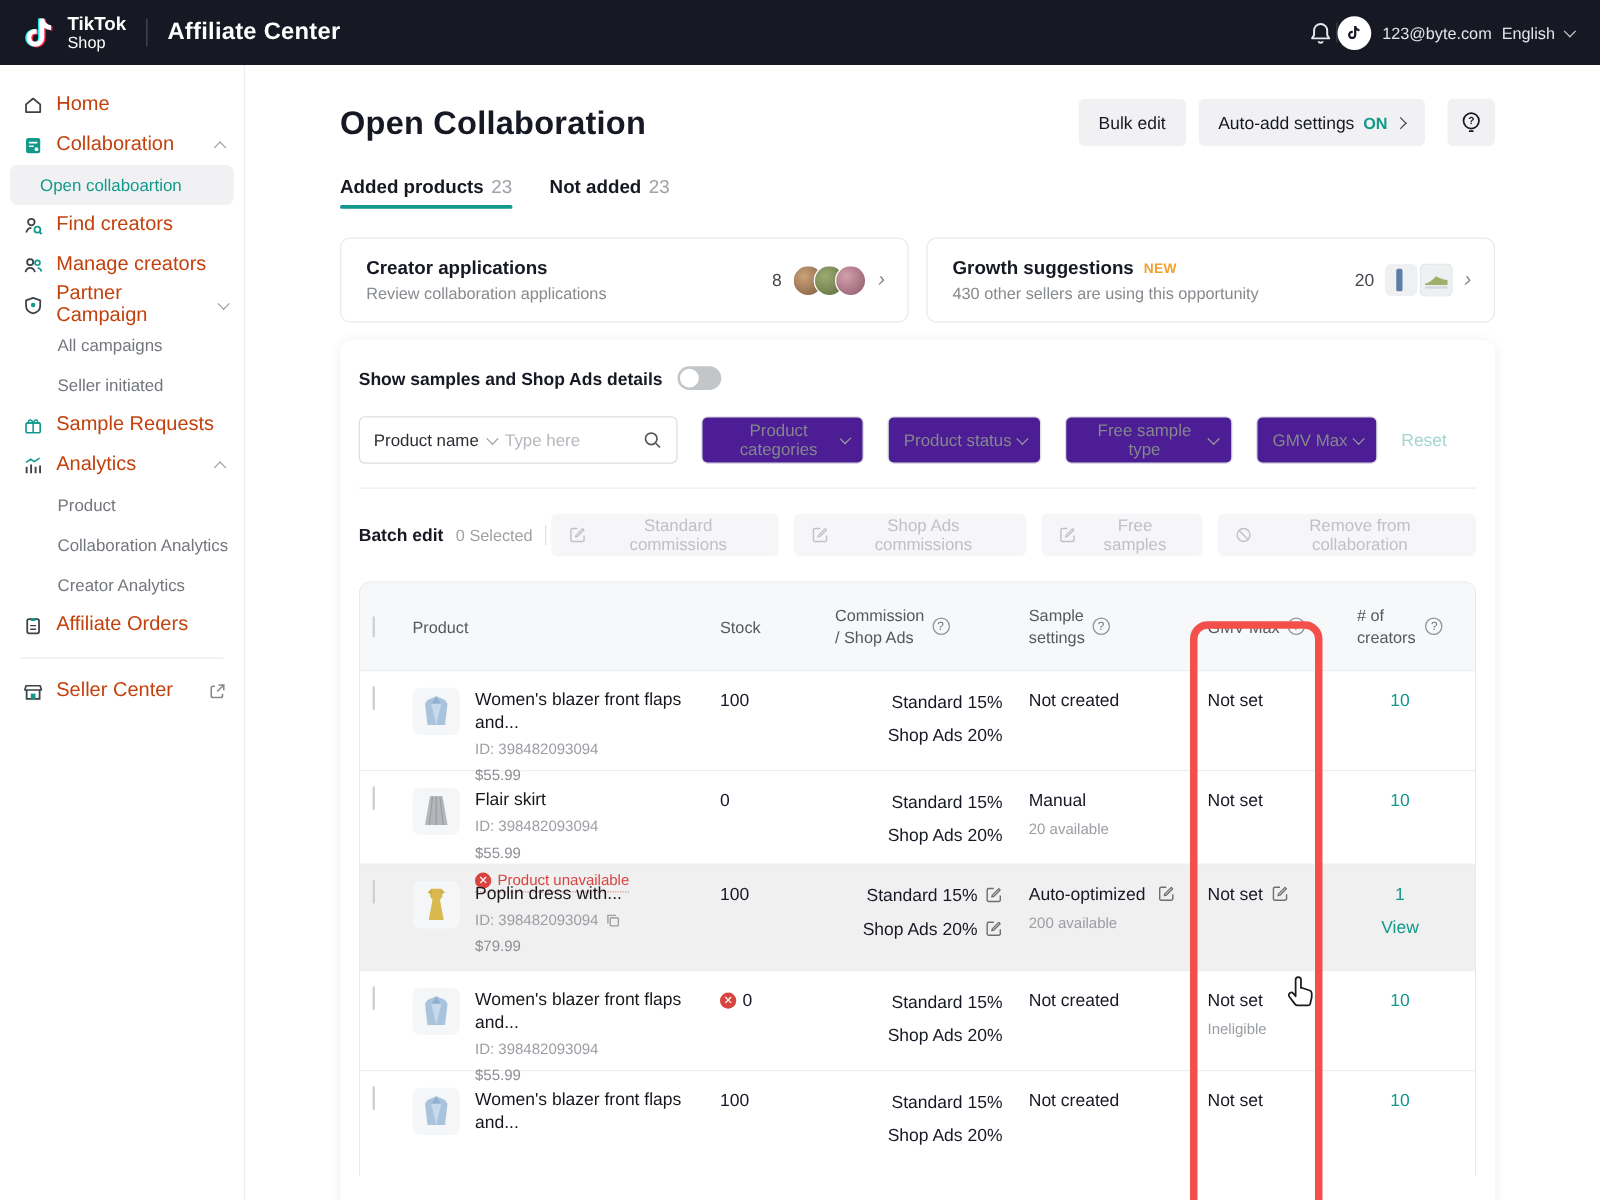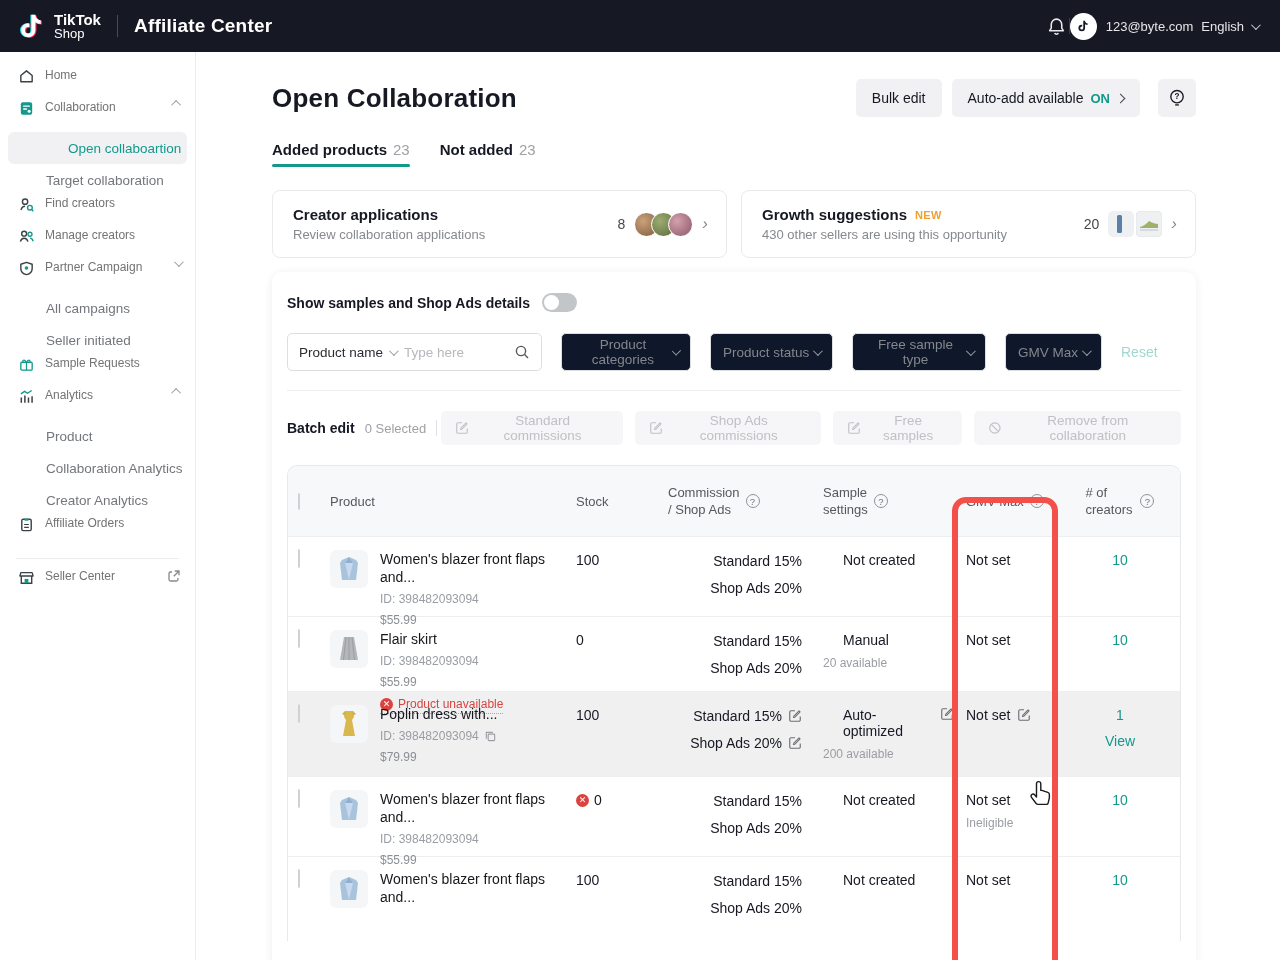--- a/index.html
+++ b/index.html
@@ -24,25 +24,25 @@
   .lang { display:flex; align-items:center; gap:7px; color:#e4e5e8; font-size:13px; margin-left:8px; cursor:pointer; }
 
   .chev { display:inline-block; width:7px; height:7px; border-right:1.5px solid #9a9da1; border-bottom:1.5px solid #9a9da1; }
   .chev.down { transform:rotate(45deg) translateY(-2px); }
   .chev.up { transform:rotate(-135deg) translateY(-2px); }
   .chev.light { border-color:#cfd0d4; }
   .chev-r::after { content:"›"; font-size:17px; color:#85878b; line-height:1; }
 
   
   .sidebar { position:absolute; left:0; top:52px; width:196px; height:908px; background:#fff; border-right:1px solid #ececee; padding-top:16px; z-index:20; }
-  .side-item { height:32px; display:flex; gap:10px; padding:0 14px 0 18px; font-size:12px; color:#737373; cursor:pointer; }
+  .side-item { height:32px; display:flex; align-items:center; gap:10px; padding:0 14px 0 18px; font-size:16px; color:#c2410c; cursor:pointer; }
   .side-item .ic { width:17px; height:17px; flex:0 0 17px; display:flex; }
   .side-item .lbl { flex:1; }
   .side-sub { height:32px; display:flex; align-items:center; padding-left:46px; font-size:13.5px; color:#73767c; cursor:pointer; }
-  .side-sub.active { margin:0 8px; padding-left:60px; border-radius:6px; background:#f1f1f3; color:#12998c; }
+  .side-sub.active { margin:0 8px; padding-left:24px; border-radius:6px; background:#f1f1f3; color:#12998c; }
   .side-divider { height:1px; background:#ececee; margin:10px 16px; }
 
   
   .main { position:absolute; left:196px; top:60px; width:1084px; height:908px; overflow:hidden; }
   .content { width:924px; margin-left:76px; }
 
   .title-row { display:flex; align-items:center; margin-top:19px; }
   .page-title { font-size:26px; font-weight:bold; letter-spacing:.2px; }
   .title-actions { margin-left:auto; display:flex; gap:10px; align-items:center; }
   .g-btn { height:38px; background:#f1f1f3; border:none; border-radius:5px; padding:0 16px; font-size:14px; font-family:inherit; color:#161823; display:flex; align-items:center; gap:7px; cursor:pointer; }
@@ -74,21 +74,21 @@
   .toggle-row { display:flex; align-items:center; gap:12px; }
   .toggle-label { font-size:14px; font-weight:bold; }
   .switch { width:35px; height:19px; border-radius:10px; background:#c3c6c9; position:relative; cursor:pointer; }
   .switch .knob { position:absolute; left:2px; top:2px; width:15px; height:15px; border-radius:50%; background:#fff; }
 
   .filter-row { display:flex; align-items:center; gap:19px; margin-top:21px; }
   .search-combo { width:255px; height:38px; border:1px solid #dcdee1; border-radius:5px; display:flex; align-items:center; padding:0 11px; gap:8px; }
   .search-cat { font-size:13.5px; color:#2a2d33; display:flex; align-items:center; gap:6px; cursor:pointer; white-space:nowrap; }
   .search-input { border:none; outline:none; flex:1; min-width:0; font-size:13.5px; font-family:inherit; color:#161823; }
   .search-input::placeholder { color:#b6b8bd; }
-  .drop-btn { height:38px; border:1px solid #dcdee1; border-radius:5px; background:#0f172a; font-size:13.5px; font-family:inherit; color:#84878c; display:flex; align-items:center; justify-content:space-between; padding:0 12px; cursor:pointer; }
+  .drop-btn { height:38px; border:1px solid #dcdee1; border-radius:5px; background:#4c1d95; font-size:13.5px; font-family:inherit; color:#84878c; display:flex; align-items:center; justify-content:space-between; padding:0 12px; cursor:pointer; }
   .reset-link { font-size:14px; color:#a3d6d0; cursor:default; }
 
   .sect-divider { height:1px; background:#eceef0; margin-top:19px; }
 
   .batch-row { display:flex; align-items:center; margin-top:20px; }
   .batch-left { width:156px; display:flex; align-items:center; gap:10px; }
   .batch-label { font-size:14px; font-weight:bold; }
   .batch-sel { font-size:13px; color:#9fa1a6; }
   .batch-div { width:1px; height:16px; background:#dfe1e4; }
   .batch-btns { display:flex; gap:12px; }
@@ -111,21 +111,21 @@
   .p-name { font-size:14px; color:#16181d; line-height:18px; }
   .p-id { font-size:12px; color:#9a9da2; margin-top:6px; display:flex; align-items:center; gap:5px; }
   .p-price { font-size:12px; color:#8b8e93; margin-top:7px; }
   .p-badge { margin-top:8px; display:inline-flex; align-items:center; gap:5px; font-size:12px; color:#d8443f; border-bottom:1px dotted #d8948f; padding-bottom:2px; cursor:pointer; }
   .err-ic { width:13px; height:13px; border-radius:50%; background:#d8443f; color:#fff; font-size:9px; display:inline-flex; align-items:center; justify-content:center; flex:0 0 13px; }
   .err-ic::after { content:"✕"; }
   .stock-cell { font-size:14px; padding-top:2px; display:flex; align-items:center; gap:5px; }
   .comm-cell { font-size:14px; text-align:right; padding-right:4px; line-height:18px; padding-top:2px; }
   .comm-cell .line { display:flex; justify-content:flex-end; align-items:center; gap:6px; margin-bottom:9px; }
   .sample-cell { font-size:14px; padding-left:17px; padding-top:2px; }
-  .sample-cell .line1 { display:flex; gap:10px;margin-left:20px; }
+  .sample-cell .line1 { display:flex; align-items:center; gap:10px; }
   .sub-gray { font-size:12px; color:#9a9da2; margin-top:8px; }
   .gmv-cell { font-size:14px; padding-left:12px; padding-top:2px; }
   .gmv-cell .line1 { display:flex; align-items:center; gap:7px; }
   .creators-cell { text-align:center; font-size:14px; padding-top:2px; }
   .tlink { color:#12998c; cursor:pointer; }
   .view-link { display:block; margin-top:10px; }
   .edit-ic { cursor:pointer; flex:0 0 14px; }
 
   
   .red-box { position:absolute; left:952px; top:497px; width:106px; height:480px; border:6px solid #f4504b; border-radius:14px; z-index:40; pointer-events:none; }
@@ -189,23 +189,20 @@
           <path d="M6 6.5h6M6 9.5h3" stroke="#fff" stroke-width="1.4" stroke-linecap="round"></path>
           <circle cx="11.8" cy="12" r="1.6" fill="#fff"></circle>
         </svg>
     </span>
     <span class="lbl">Collaboration</span>
     <i class="chev up"></i>
   </div>
   <div class="side-sub active">
     <span>Open collaboartion</span>
   </div>
-  <div class="side-sub">
-    <span>Target collaboration</span>
-  </div>
 
   <div class="side-item">
     <span class="ic">
       <svg viewBox="0 0 18 18">
           <circle cx="7.5" cy="6" r="2.8" fill="none" stroke="#3b4248" stroke-width="1.5"></circle>
           <path d="M3.2 14.8c.7-2.5 2.3-3.9 4.3-3.9" fill="none" stroke="#3b4248" stroke-width="1.5"></path>
           <circle cx="12.6" cy="12.4" r="2.5" fill="none" stroke="#12998c" stroke-width="1.5"></circle>
           <path d="M14.5 14.4l1.7 1.7" stroke="#12998c" stroke-width="1.5"></path>
         </svg>
     </span>
@@ -303,21 +300,21 @@
 <main class="main">
   <div class="content">
 
     <div class="title-row">
       <h1 class="page-title">Open Collaboration</h1>
       <div class="title-actions">
         <button class="g-btn">
           <span>Bulk edit</span>
         </button>
         <button class="g-btn">
-          <span>Auto-add available</span>
+          <span>Auto-add settings</span>
           <span class="on">ON</span>
           <i class="chev down" style="transform:rotate(-45deg);border-color:#44474c"></i>
         </button>
         <button class="icon-btn">
           <svg width="20" height="20" viewBox="0 0 22 22">
             <circle cx="11" cy="9.5" r="6.8" fill="none" stroke="#161823" stroke-width="1.5"></circle>
             <text x="11" y="12.6" text-anchor="middle" font-size="9" font-family="Liberation Sans, sans-serif" fill="#161823" font-weight="bold">?</text>
             <path d="M9 18.6h4" stroke="#161823" stroke-width="1.5"></path>
           </svg>
         </button>

